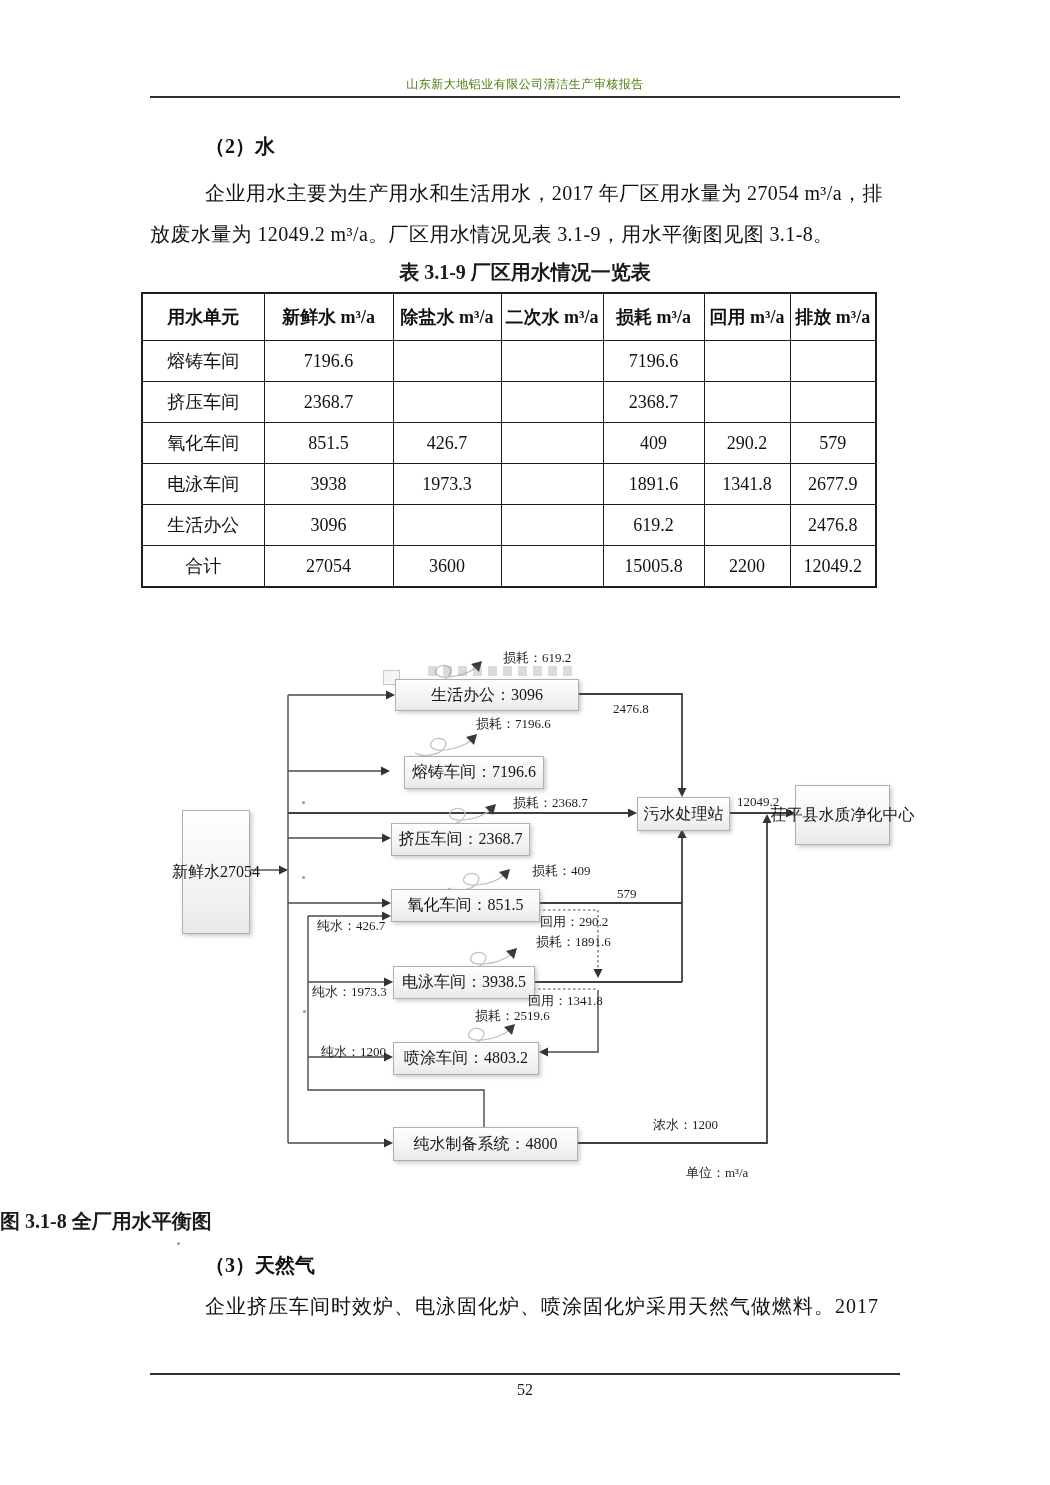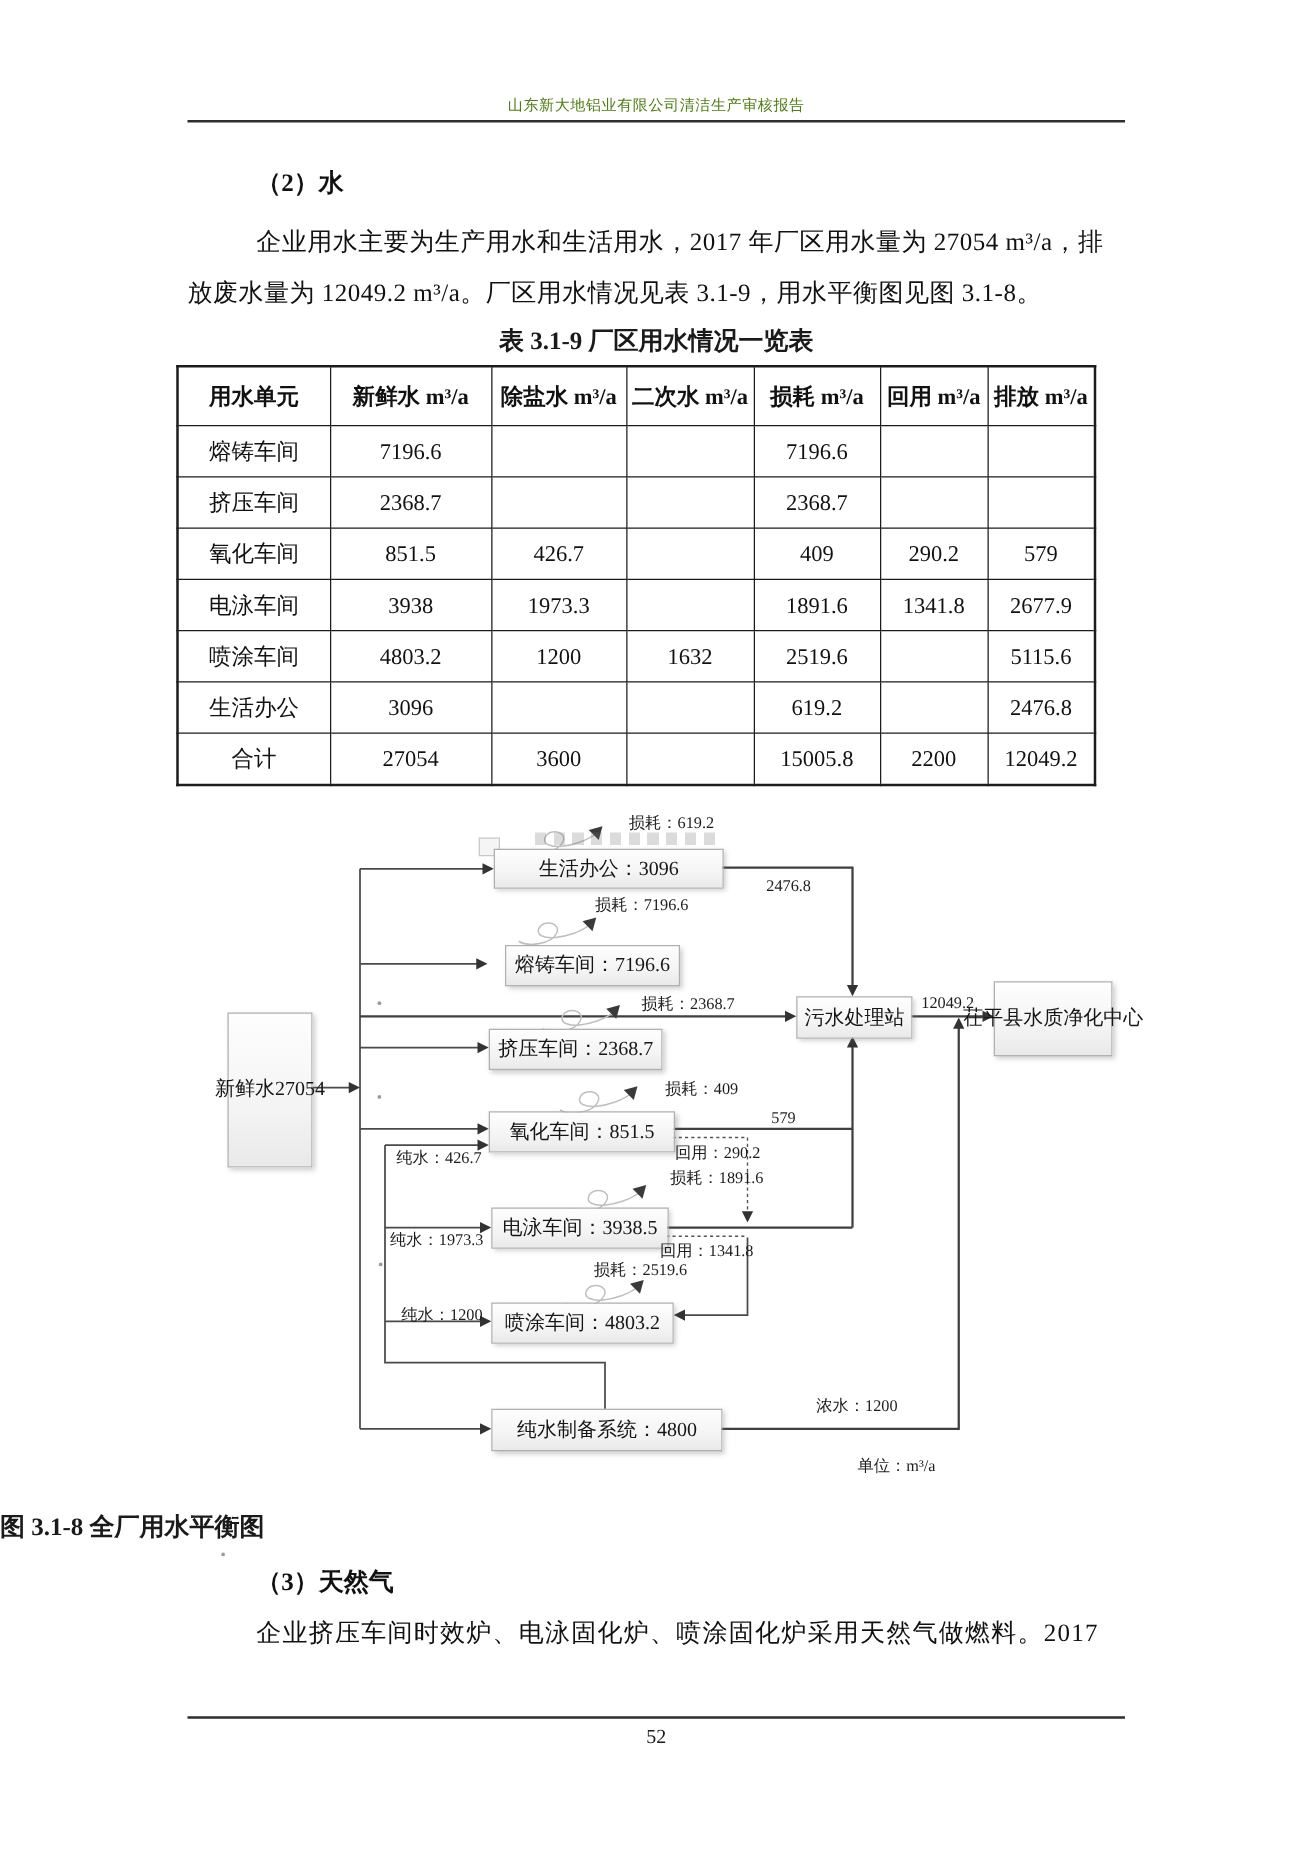--- a/index.html
+++ b/index.html
@@ -107,29 +107,20 @@
   <tr>
     <td>电泳车间</td>
     <td>3938</td>
     <td>1973.3</td>
     <td></td>
     <td>1891.6</td>
     <td>1341.8</td>
     <td>2677.9</td>
   </tr>
   <tr>
-    <td>喷涂车间</td>
-    <td>4803.2</td>
-    <td>1200</td>
-    <td>1632</td>
-    <td>2519.6</td>
-    <td></td>
-    <td>5115.6</td>
-  </tr>
-  <tr>
     <td>生活办公</td>
     <td>3096</td>
     <td></td>
     <td></td>
     <td>619.2</td>
     <td></td>
     <td>2476.8</td>
   </tr>
   <tr>
     <td>合计</td>

